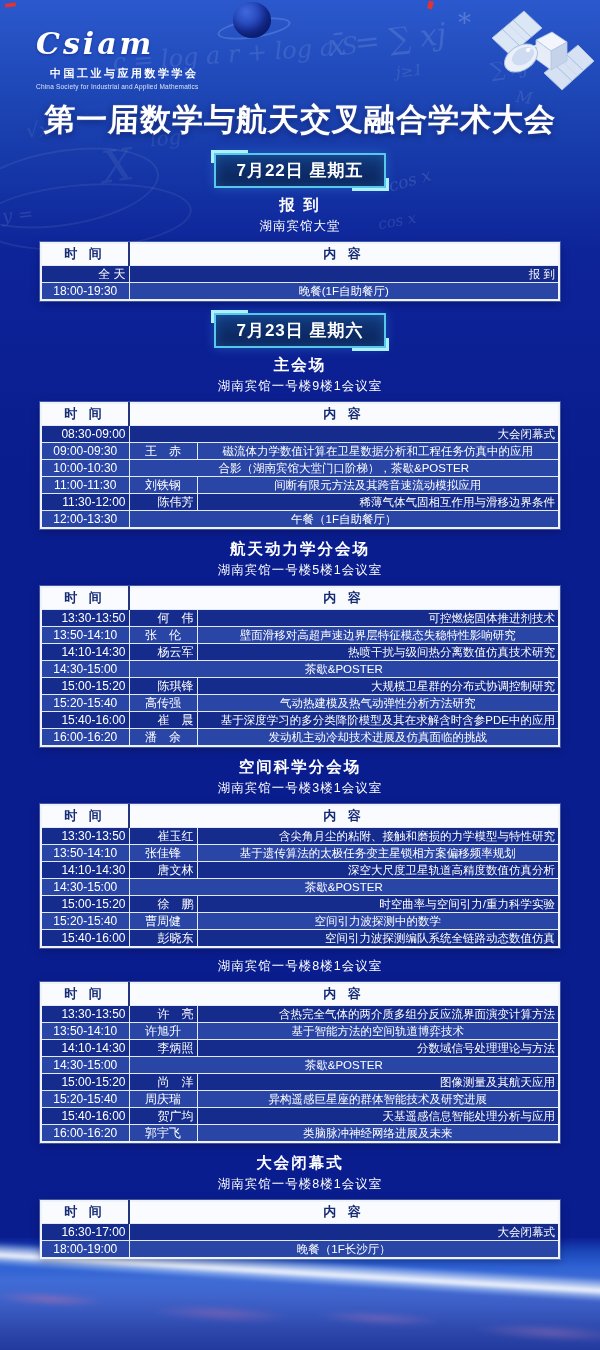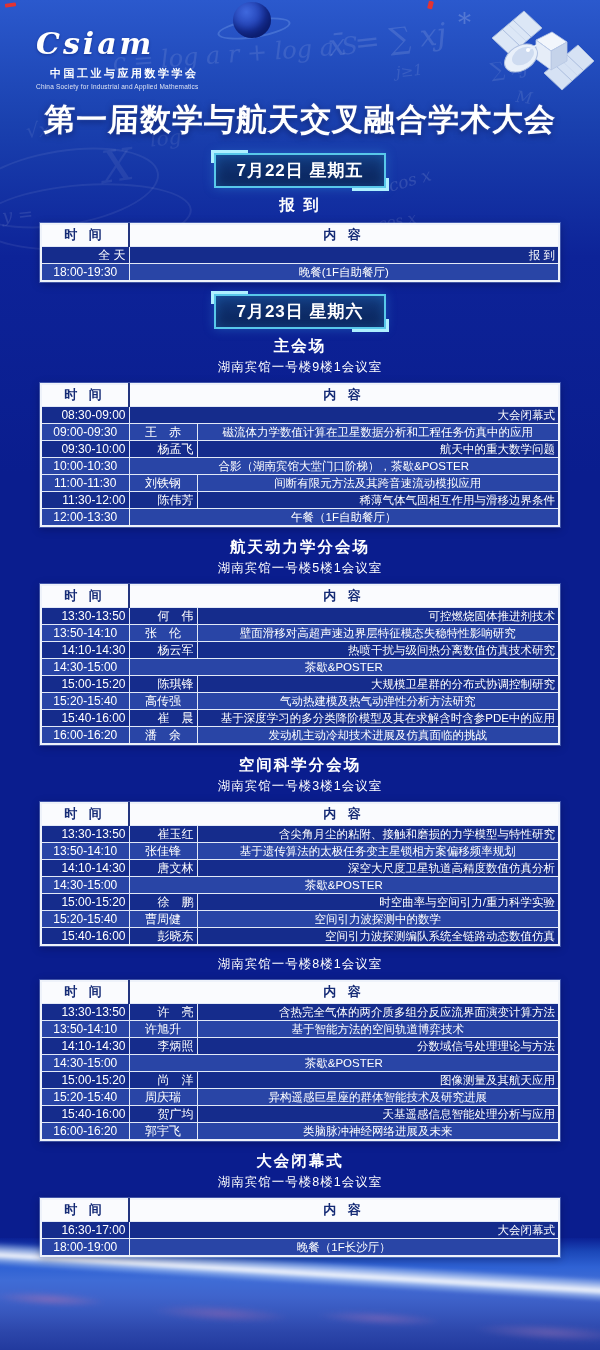--- a/index.html
+++ b/index.html
@@ -115,20 +115,21 @@
     <div class="logo-script">Csiam</div>
     <div class="logo-cn">中国工业与应用数学学会</div>
     <div class="logo-en">China Society for Industrial and Applied Mathematics</div>
   </div>
 
   <div class="content">
     <div class="main-title">第一届数学与航天交叉融合学术大会</div>
     <div>
         <div class="badge-wrap"><div class="date-badge">7月22日 星期五</div></div>
         <div class="session-name">报 到</div>
+        <div class="session-venue">湖南宾馆大堂</div>
         <table class="sched-table">
           <colgroup>
             <col class="col-time">
             <col class="col-speaker">
             <col class="col-content">
           </colgroup>
           <thead>
             <tr class="head-row">
               <th class="th-time">时 间</th>
               <th class="th-content" colspan="2">内 容</th>
@@ -162,25 +163,20 @@
           </thead>
           <tbody>
             <tr class="dark">
               <td class="td-time">08:30-09:00</td>
               <td class="td-content" colspan="2">大会闭幕式</td>
             </tr>
             <tr class="light">
               <td class="td-time">09:00-09:30</td>
               <td class="td-speaker">王　赤</td>
               <td class="td-content">磁流体力学数值计算在卫星数据分析和工程任务仿真中的应用</td>
-            </tr>
-            <tr class="dark">
-              <td class="td-time">09:30-10:00</td>
-              <td class="td-speaker">杨孟飞</td>
-              <td class="td-content">航天中的重大数学问题</td>
             </tr>
             <tr class="light">
               <td class="td-time">10:00-10:30</td>
               <td class="td-content" colspan="2">合影（湖南宾馆大堂门口阶梯），茶歇&amp;POSTER</td>
             </tr>
             <tr class="light">
               <td class="td-time">11:00-11:30</td>
               <td class="td-speaker">刘铁钢</td>
               <td class="td-content">间断有限元方法及其跨音速流动模拟应用</td>
             </tr>

